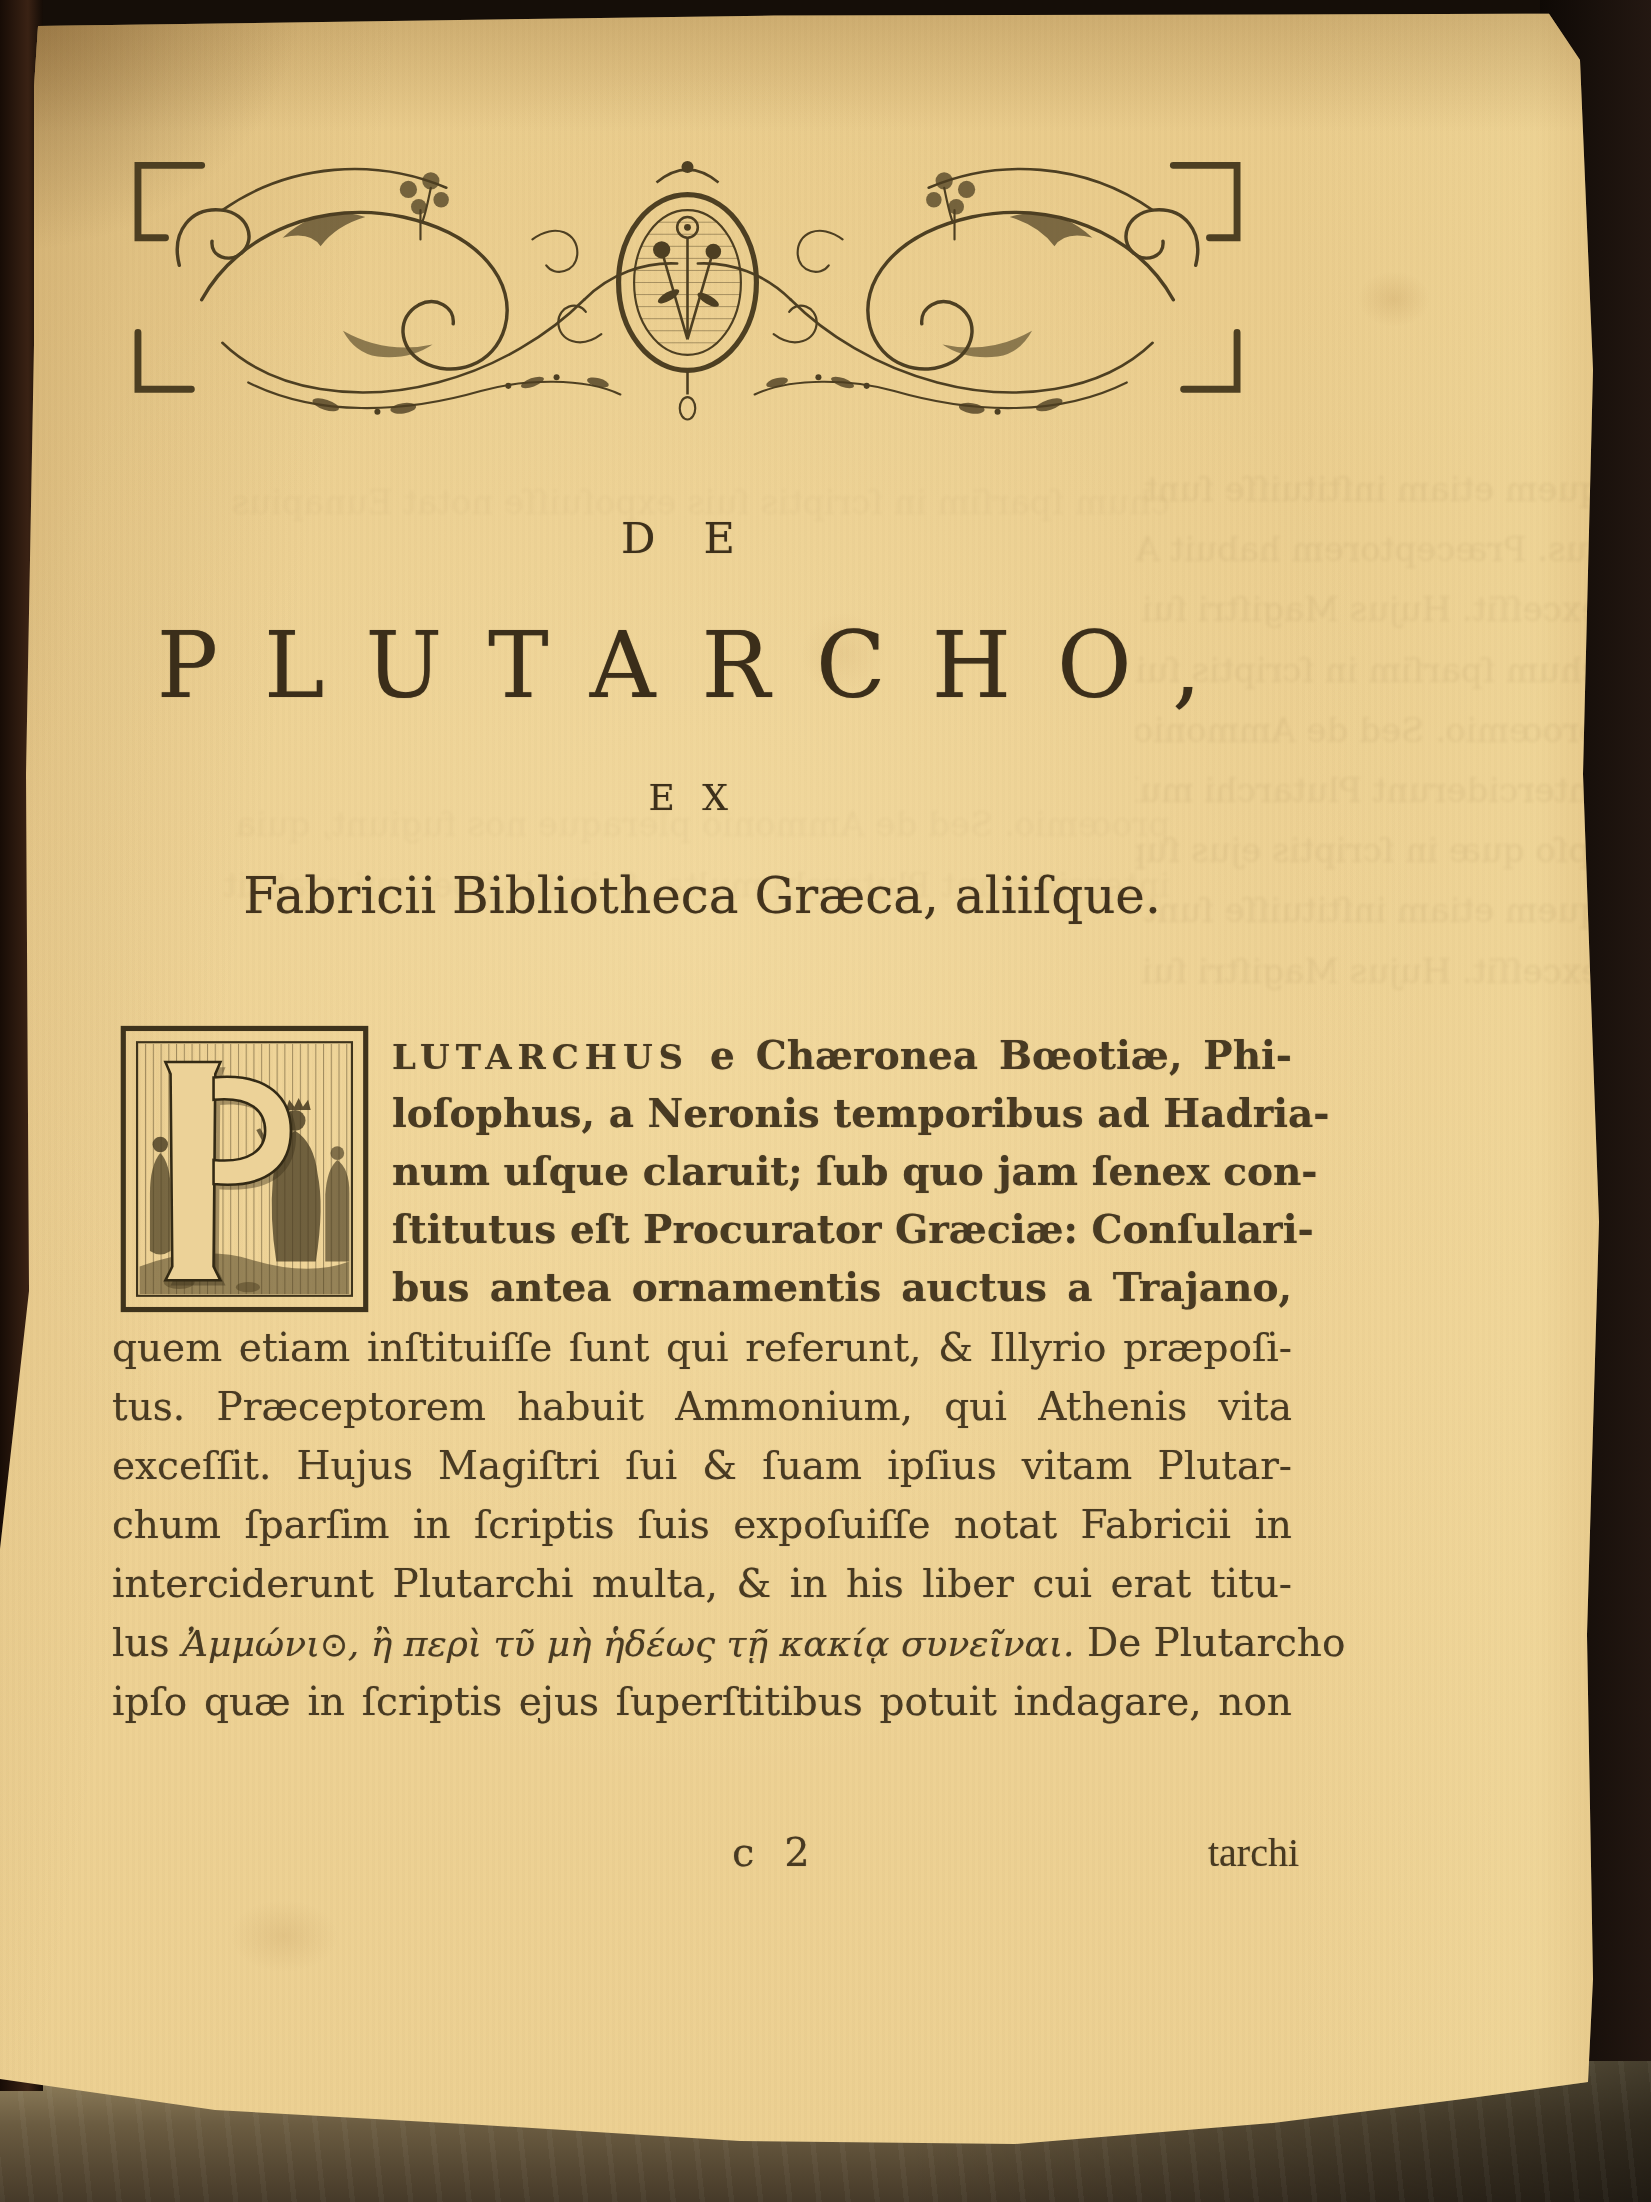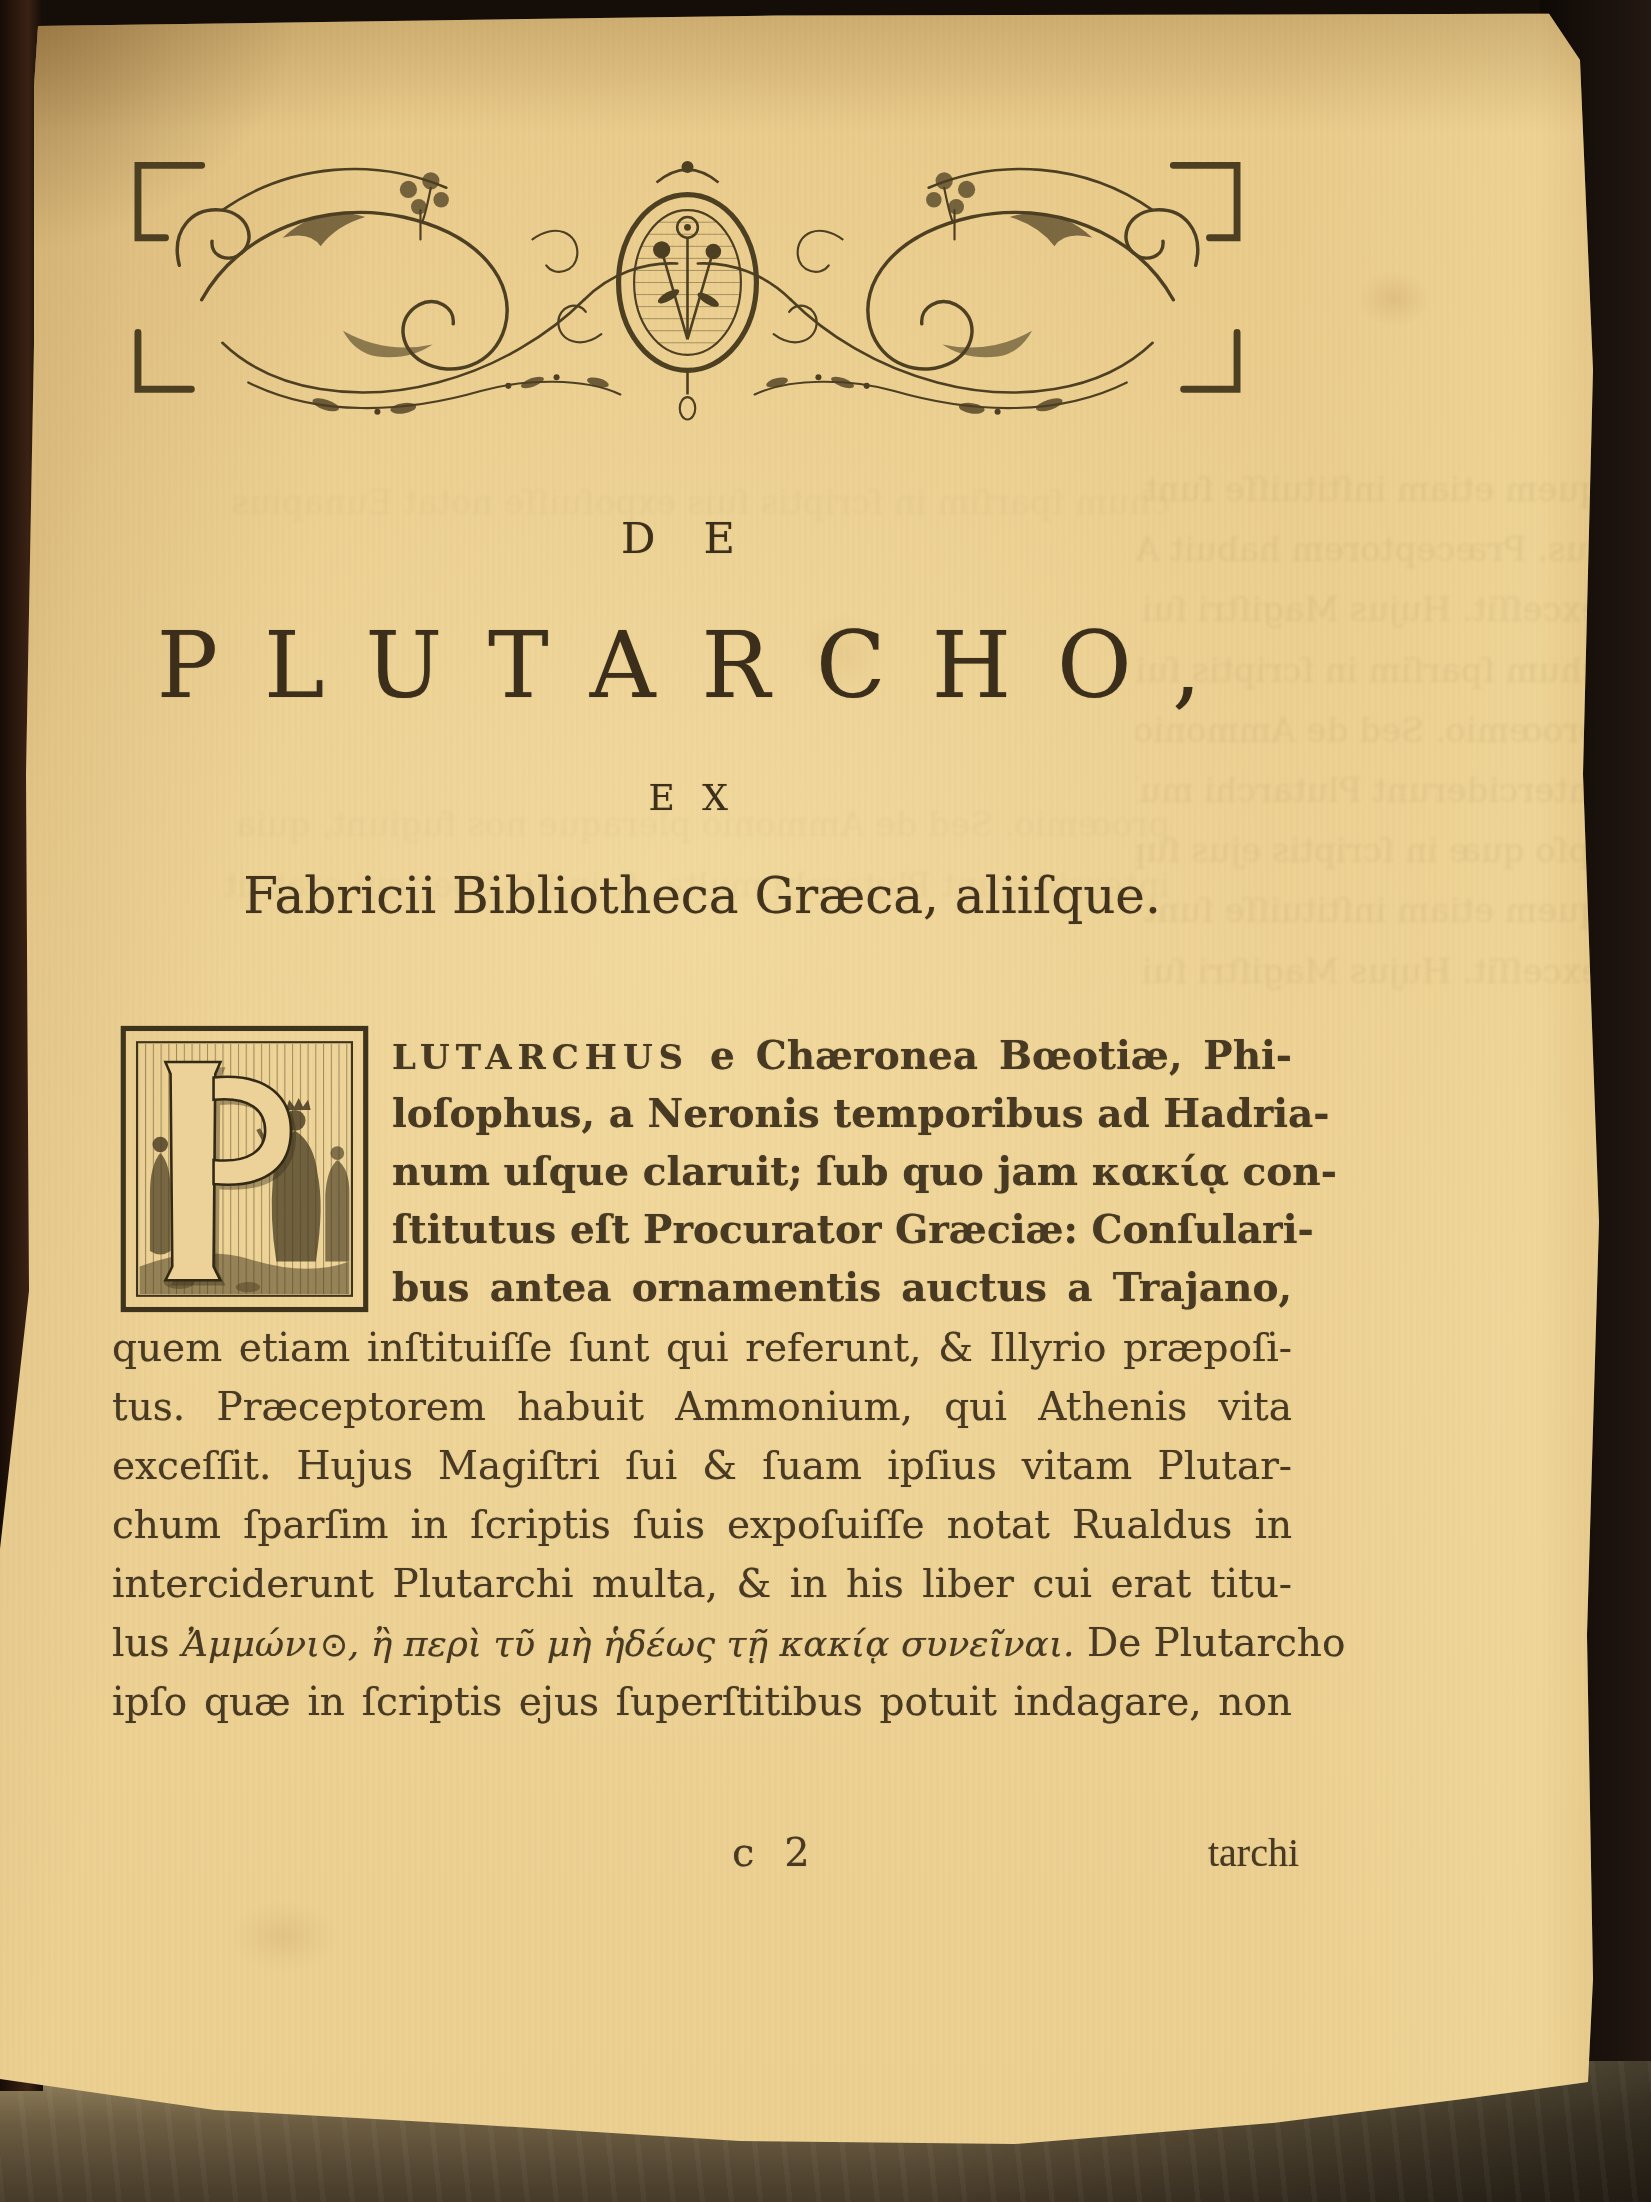--- a/index.html
+++ b/index.html
@@ -184,30 +184,30 @@
     </g>
     <g fill="#ecd298" stroke="#332a15" stroke-width="3">
       <path d="M54,44 L118,44 L112,58 L110,282 L118,298 L54,298 L62,282 L60,58 Z"></path>
       <path d="M110,62 C176,56 200,88 200,124 C200,162 176,192 110,186 L110,158 C152,162 170,146 170,124 C170,100 152,84 110,88 Z"></path>
     </g>
   </svg>
 
   <div class="indent-block ink">
     <div class="bline"><span class="lead">LUTARCHUS</span><span> e Chæronea Bœotiæ, Phi-</span></div>
     <div class="bline">loſophus, a Neronis temporibus ad Hadria-</div>
-    <div class="bline">num uſque claruit; ſub quo jam κακίᾳ con-</div>
+    <div class="bline">num uſque claruit; ſub quo jam ſenex con-</div>
     <div class="bline">ſtitutus eſt Procurator Græciæ: Conſulari-</div>
     <div class="bline">bus antea ornamentis auctus a Trajano,</div>
   </div>
 
   <div class="full-block ink">
     <div class="bline">quem etiam inſtituiſſe ſunt qui referunt, &amp; Illyrio præpoſi-</div>
     <div class="bline">tus.  Præceptorem habuit Ammonium, qui Athenis vita</div>
     <div class="bline">exceſſit.  Hujus Magiſtri ſui &amp; ſuam ipſius vitam Plutar-</div>
-    <div class="bline">chum ſparſim in ſcriptis ſuis expoſuiſſe notat Rualdus in</div>
+    <div class="bline">chum ſparſim in ſcriptis ſuis expoſuiſſe notat Fabricii in</div>
     <div class="bline">interciderunt Plutarchi multa, &amp; in his liber cui erat titu-</div>
     <div class="bline">
       <span>lus</span>
       <span class="greek"><span>Ἀμμώνι</span><span class="abbrev">⊙</span><span>, ἢ περὶ τῦ μὴ ἡδέως τῇ κακίᾳ συνεῖναι.</span></span>
       <span>De Plutarcho</span>
     </div>
     <div class="bline">ipſo quæ in ſcriptis ejus ſuperſtitibus potuit indagare, non</div>
   </div>
 
   <div class="sig sig-c ink">c 2</div>

